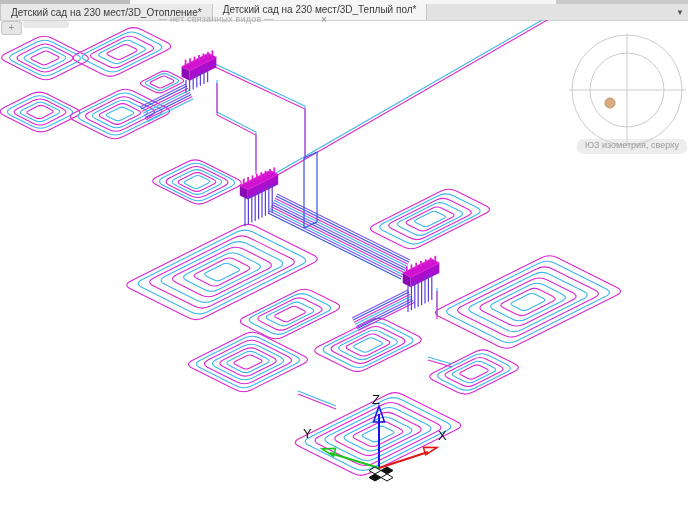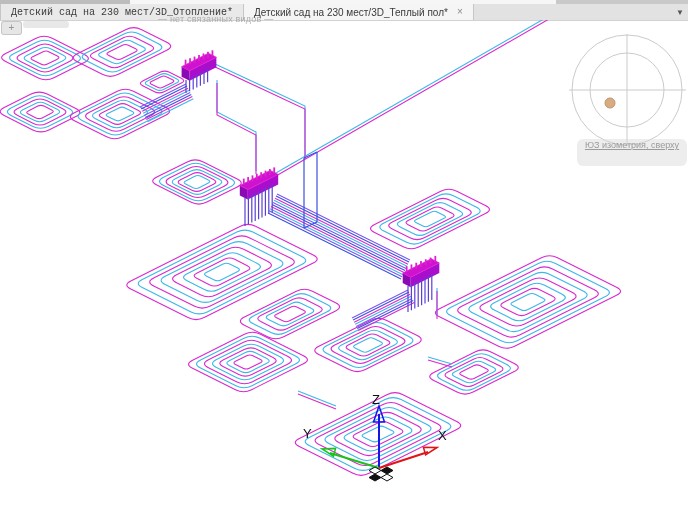--- a/index.html
+++ b/index.html
@@ -8,38 +8,38 @@
   
   .topstrip{position:absolute;left:0;top:0;width:688px;height:4px;background:#f6f6f6;}
   .topstrip .seg{position:absolute;top:0;height:4px;background:#bdbdbd;}
   .seg.s1{left:0;width:130px;}
   .seg.s2{left:556px;width:132px;background:#c9c9c9;}
   
   .tabbar{position:absolute;left:0;top:4px;width:688px;height:16px;background:#e2e2e2;
           border-bottom:1px solid #d2d2d2;display:flex;align-items:stretch;}
   .dtab{display:flex;align-items:center;padding:0 10px;font-size:10px;color:#3a3a3a;
         background:#e9e9e9;border-right:1px solid #c6c6c6;white-space:nowrap;cursor:default;}
-  .dtab:first-child{border-left:1px solid #c6c6c6;font-family:Liberation Mono, monospace;}
-  .dtab.active{background:#f5f5f5;}
+  .dtab:first-child{border-left:1px solid #c6c6c6;}
+  .dtab.active{background:#f5f5f5;flex-direction:column;}
   .dtab .close{margin-left:9px;color:#8a8a8a;font-size:10px;line-height:10px;}
   .tab-overflow{margin-left:auto;align-self:center;color:#555;font-size:8px;padding-right:4px;}
   
   #canvas{position:absolute;left:0;top:20px;}
   
   .wm-chip{position:absolute;left:1px;top:21px;width:19px;height:12px;border-radius:3px;
            background:rgba(205,205,205,.5);border:1px solid rgba(160,160,160,.45);
            color:rgba(120,120,120,.75);font-size:10px;line-height:11px;text-align:center;}
   .wm-pill{position:absolute;left:23px;top:21px;width:46px;height:7px;border-radius:3px;
            background:rgba(205,205,205,.45);}
   .wm-text{position:absolute;left:158px;top:14px;font-size:9px;color:rgba(145,145,145,.7);
            letter-spacing:.2px;}
   
-  .nav-label{position:absolute;left:577px;top:139px;width:110px;height:27px;border-radius:6px;
+  .nav-label{position:absolute;left:577px;top:139px;width:110px;height:15px;border-radius:6px;
              background:rgba(215,215,215,.45);color:rgba(140,140,140,.85);font-size:9px;
-             line-height:13px;text-align:center;text-decoration:underline;}
+             line-height:13px;text-align:center;}
 </style>
 </head>
 <body>
 
 <div class="topstrip">
   <div class="seg s1"></div>
   <div class="seg s2"></div>
 </div>
 
 <div class="tabbar">

